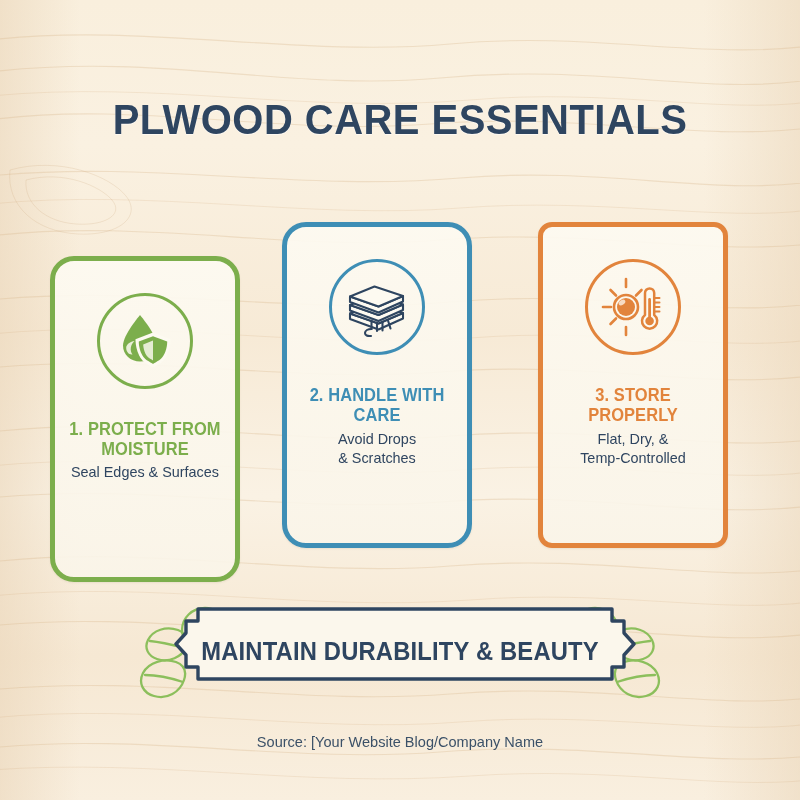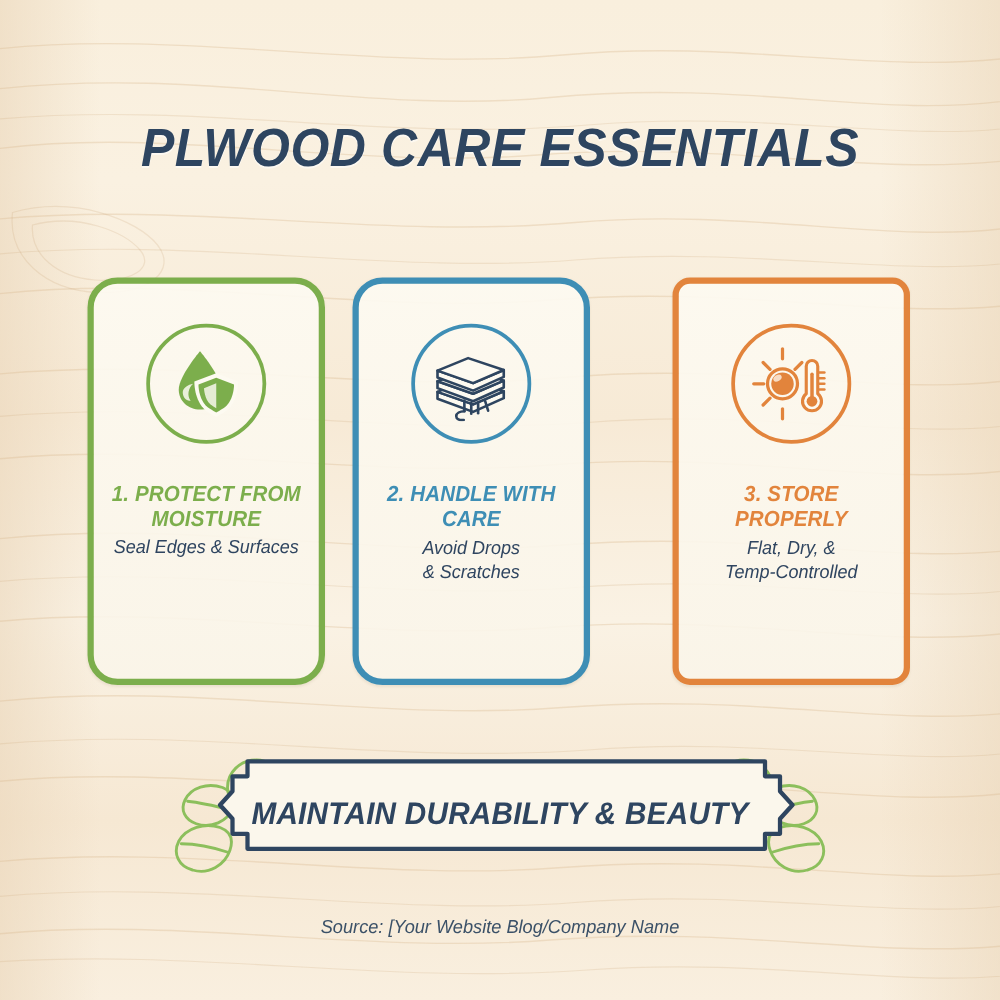--- a/index.html
+++ b/index.html
@@ -2,21 +2,21 @@
 <html><head>
 <meta charset="utf-8">
 <title>Plwood Care Essentials</title>
 <style>
   html,body{margin:0;padding:0;}
   body{
     width:800px;height:800px;overflow:hidden;
     font-family:"Liberation Sans", sans-serif;
     background:#f7ead8;
   }
-  #stage{position:relative;width:800px;height:800px;overflow:hidden;font-style:italic;}
+  #stage{position:relative;width:800px;height:800px;overflow:hidden;}
 
   
   .wood-base{
     position:absolute;inset:0;
     background:
       linear-gradient(90deg,
         rgba(233,212,183,.55) 0%,
         rgba(247,237,221,0) 10%,
         rgba(247,237,221,0) 88%,
         rgba(233,212,183,.50) 100%),
@@ -44,21 +44,21 @@
   .card{
     position:absolute;top:0;width:190px;height:326px;
     border-radius:24px;
     border:5px solid #000;
     background:
       linear-gradient(180deg, rgba(253,250,241,.93), rgba(250,245,233,.90));
     box-sizing:border-box;
     box-shadow:0 1px 2px rgba(120,95,60,.10);
     display:flex;flex-direction:column;align-items:center;
   }
-  .card.c1{left:70px;border-color:#7cae4c;}
+  .card.c1{left:50px;border-color:#7cae4c;margin-top:34px;}
   .card.c2{left:282px;border-color:#3e8eb5;}
   .card.c3{left:538px;border-color:#e2843c;border-radius:14px;}
 
   .icon-ring{
     width:96px;height:96px;border-radius:50%;
     border:3px solid #000;
     margin-top:32px;
     display:flex;align-items:center;justify-content:center;
     box-sizing:border-box;
   }

